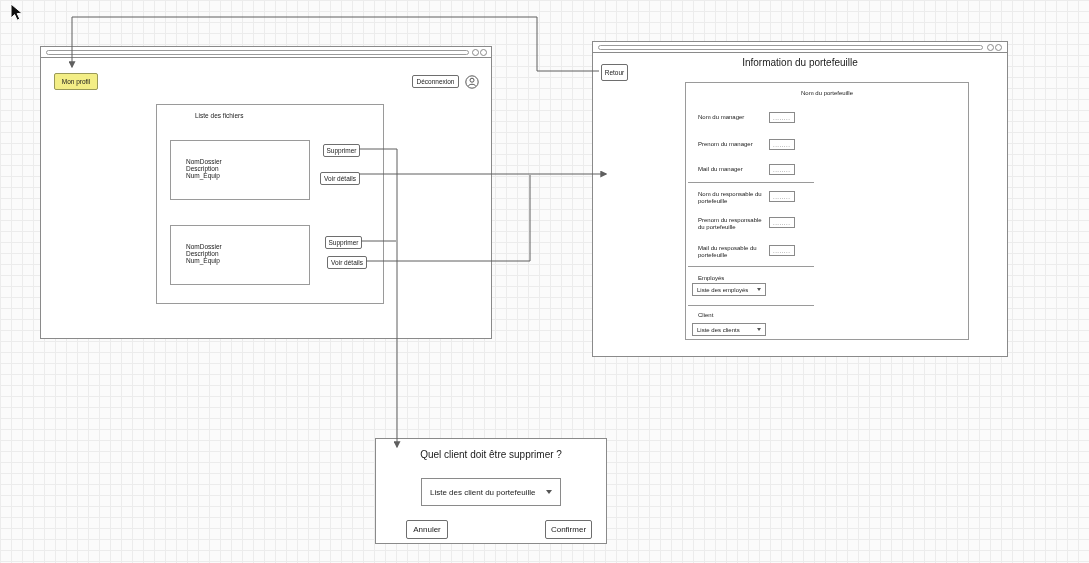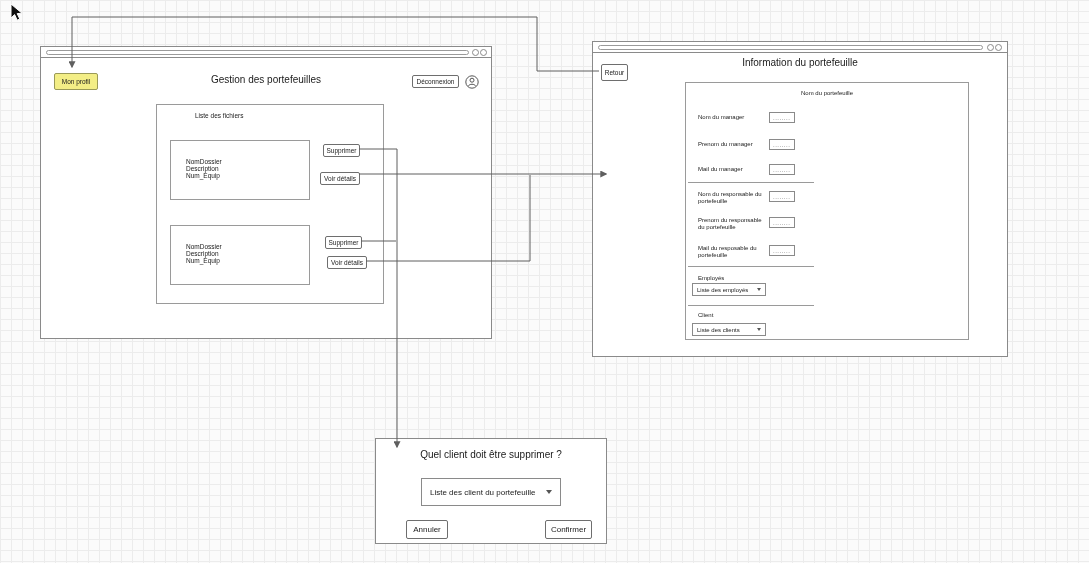--- a/index.html
+++ b/index.html
@@ -72,21 +72,20 @@
 
   <div class="window" style="left:40px; top:46px; width:452px; height:293px;">
     <div class="chrome">
       <div class="addr" style="left:5px; width:423px;"></div>
       <div class="circ" style="right:12px;"></div>
       <div class="circ" style="right:4px;"></div>
     </div>
 
     <button class="btn yellow" style="left:13px; top:26px; width:44px; height:17px;">Mon profil</button>
 
-    <div class="wtitle" style="top:27px;">Gestion des portefeuilles</div>
 
     <button class="btn" style="left:371px; top:28px; width:47px; height:13px;">Déconnexion</button>
 
     <svg style="position:absolute; left:424px; top:28px;" width="14" height="14" viewBox="0 0 14 14">
       <circle cx="7" cy="7" r="6.2" fill="none" stroke="#555" stroke-width="1"></circle>
       <circle cx="7" cy="5.2" r="2" fill="none" stroke="#555" stroke-width="1"></circle>
       <path d="M3.4,11.2 C4,8.6 10,8.6 10.6,11.2" fill="none" stroke="#555" stroke-width="1"></path>
     </svg>
 
     <div class="panel" style="left:115px; top:57px; width:228px; height:200px;">

